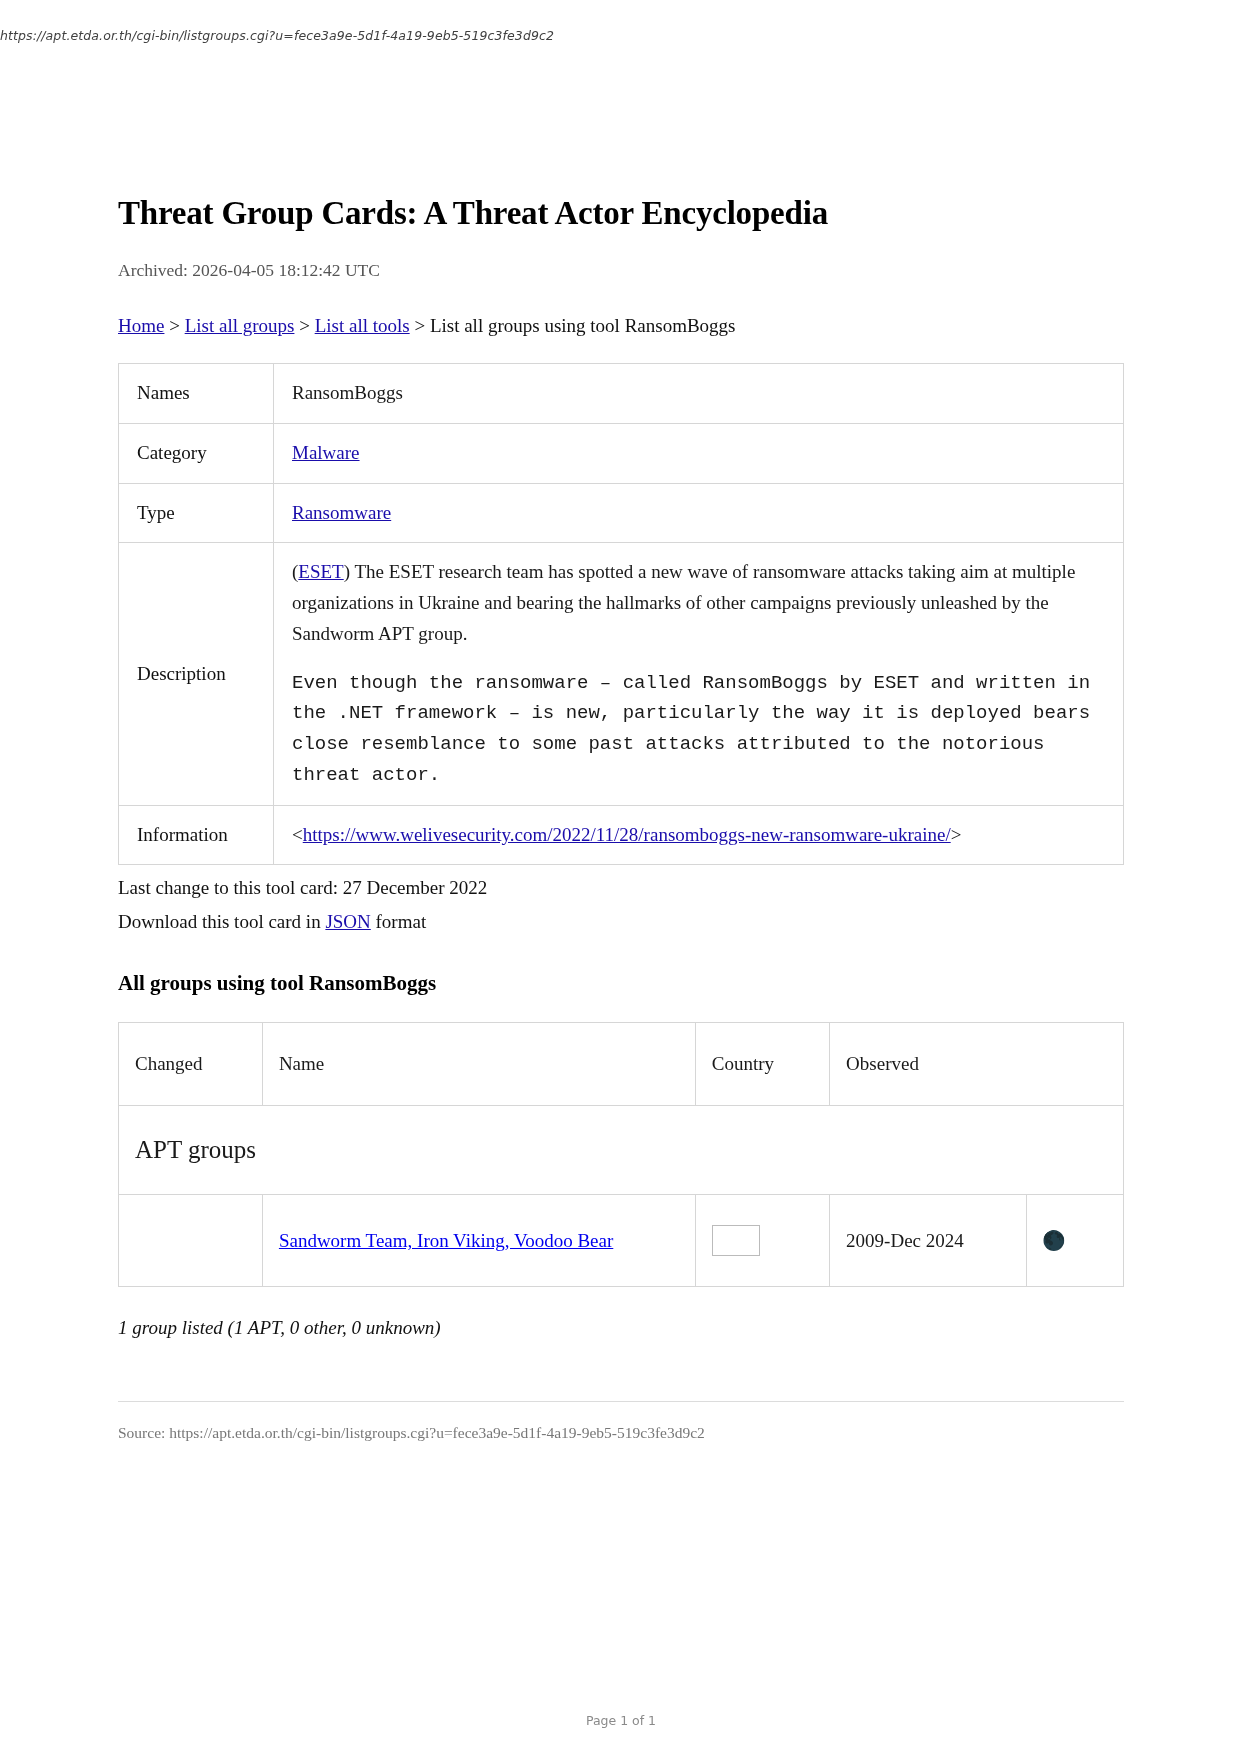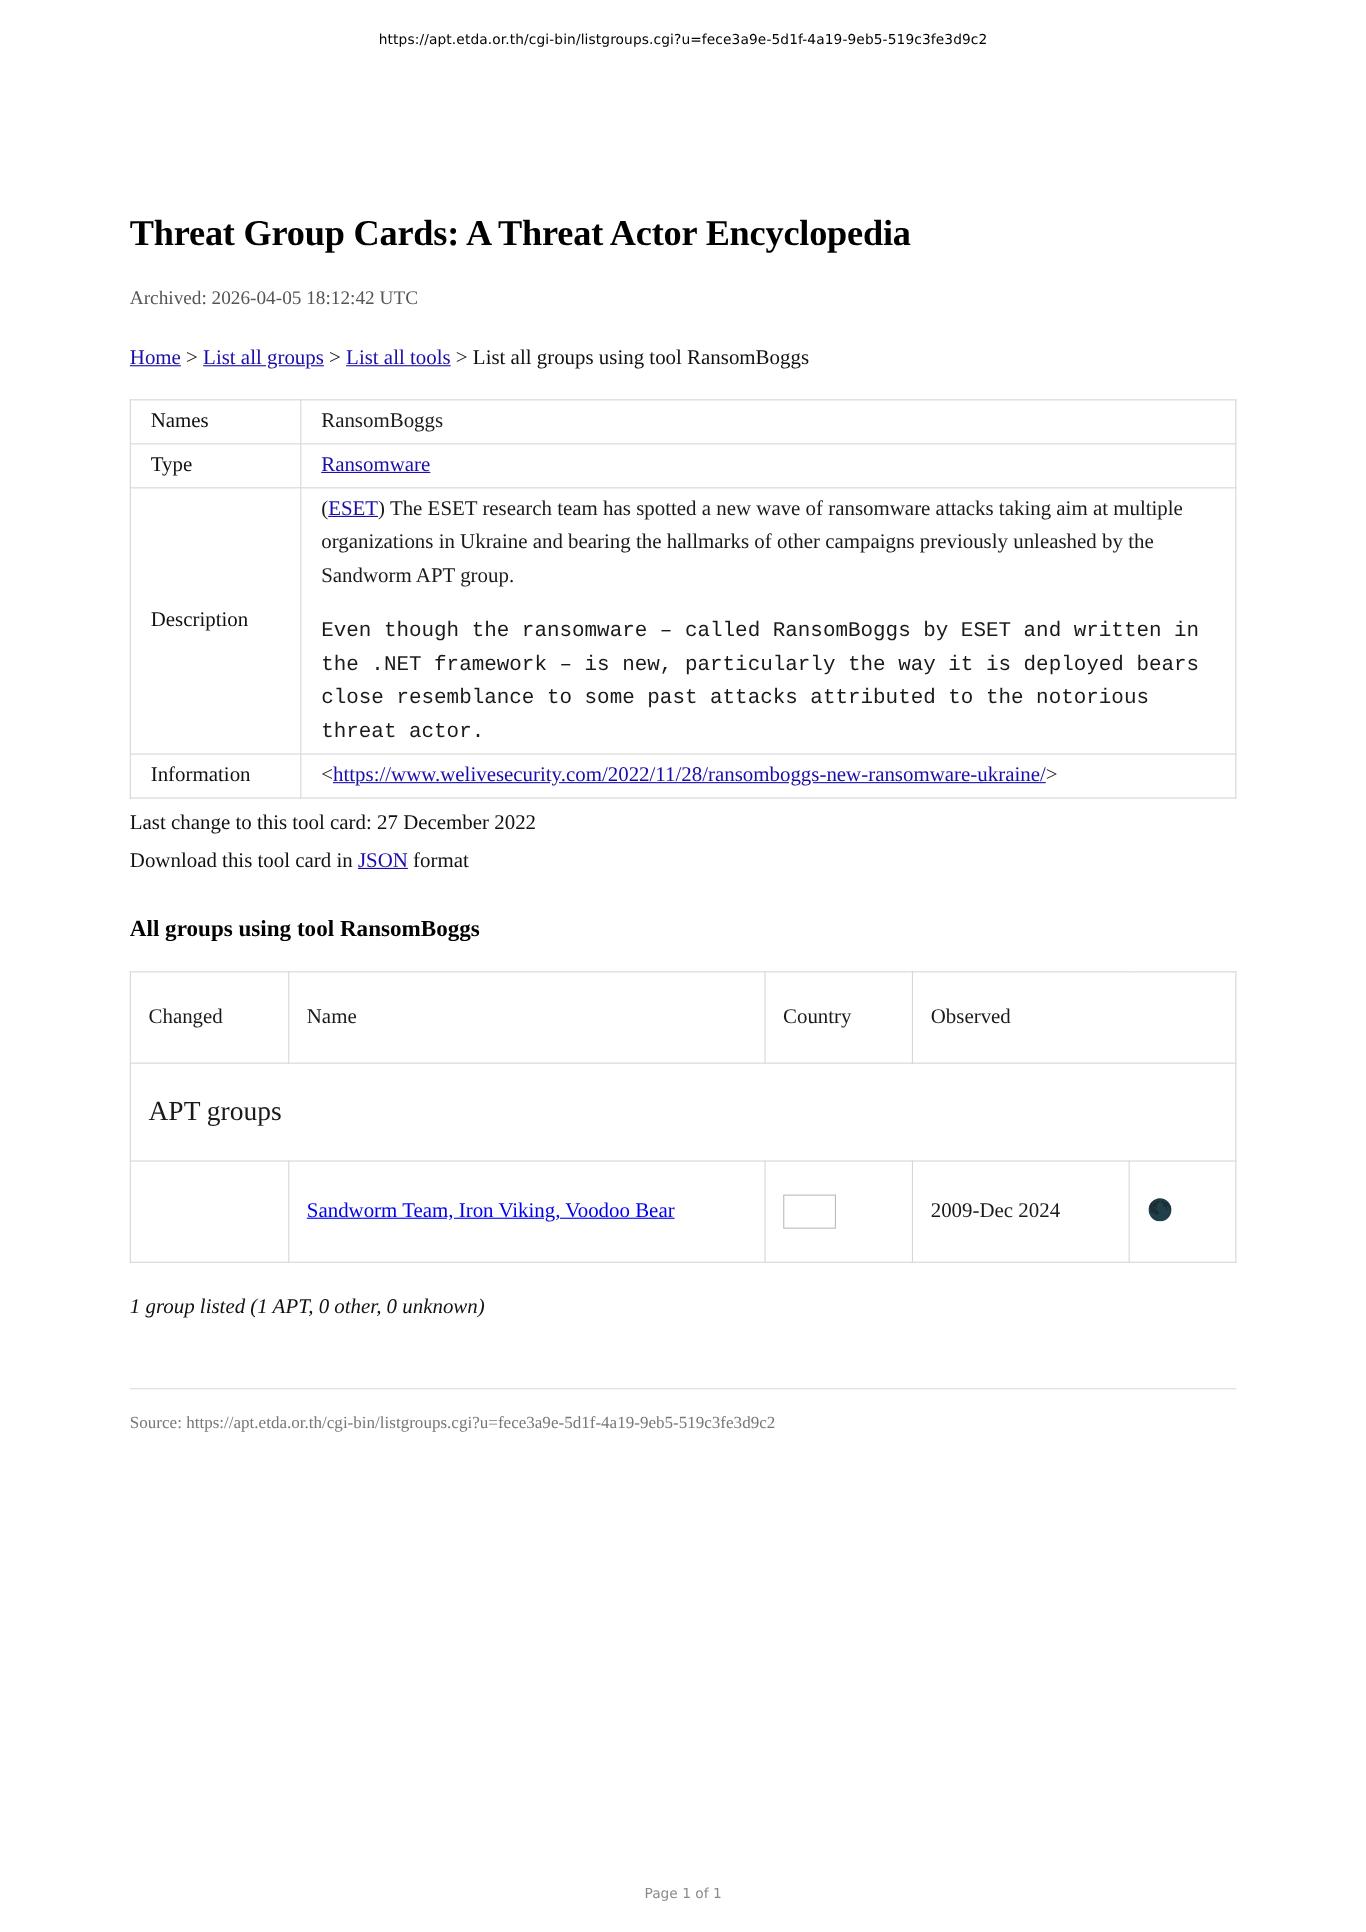--- a/index.html
+++ b/index.html
@@ -14,26 +14,26 @@
     color: #1a1a1a;
     position: relative;
   }
   .page {
     width: 1242px;
     min-height: 1756px;
     box-sizing: border-box;
     position: relative;
   }
   .header-url {
-    text-align: center;
     font-family: "DejaVu Sans", sans-serif;
     font-size: 12.5px;
-    color: #000000;
+    color: #404040;
     padding-top: 28px;
     letter-spacing: 0.1px;
+    font-style: italic;
   }
   .content {
     padding: 0 118px;
     box-sizing: border-box;
   }
   h1.doc-title {
     font-family: "Liberation Serif", serif;
     font-size: 33px;
     font-weight: bold;
     margin: 152px 0 0 0;
@@ -70,21 +70,21 @@
     top: -2px;
   }
   table.infotable {
     border-collapse: collapse;
     width: 100%;
     margin-top: 26px;
     font-size: 19px;
   }
   table.infotable td {
     border: 1px solid #d6d6d6;
-    padding: 4px 18px;
+    padding: 14px 18px;
     vertical-align: middle;
     line-height: 1.62;
   }
   table.infotable td.label {
     width: 118px;
     color: #111;
   }
   table.infotable td.value a,
   .content a.link {
     color: #1a0dab;
@@ -202,20 +202,26 @@
     </div>
 
 
     <table class="infotable">
       <tbody>
         <tr>
           <td class="label">Names</td>
           <td class="value">RansomBoggs</td>
         </tr>
         <tr>
+          <td class="label">Category</td>
+          <td class="value">
+            <a href="#">Malware</a>
+          </td>
+        </tr>
+        <tr>
           <td class="label">Type</td>
           <td class="value">
             <a href="#">Ransomware</a>
           </td>
         </tr>
         <tr>
           <td class="label">Description</td>
           <td class="value desc-cell">
             <p><span>(</span><a href="#">ESET</a><span>) The ESET research team has spotted a new wave of ransomware attacks taking aim at multiple organizations in Ukraine and bearing the hallmarks of other campaigns previously unleashed by the Sandworm APT group.</span></p>
             <p>Even though the ransomware – called RansomBoggs by ESET and written in the .NET framework – is new, particularly the way it is deployed bears close resemblance to some past attacks attributed to the notorious threat actor.</p>

